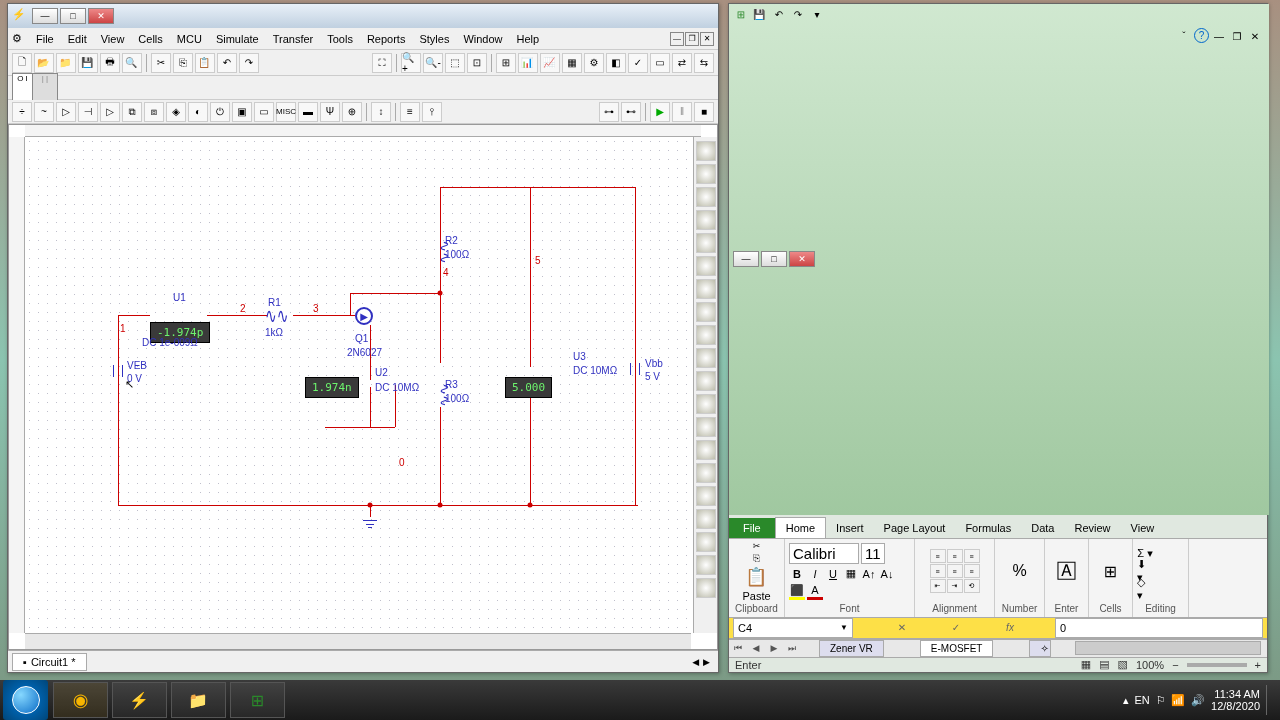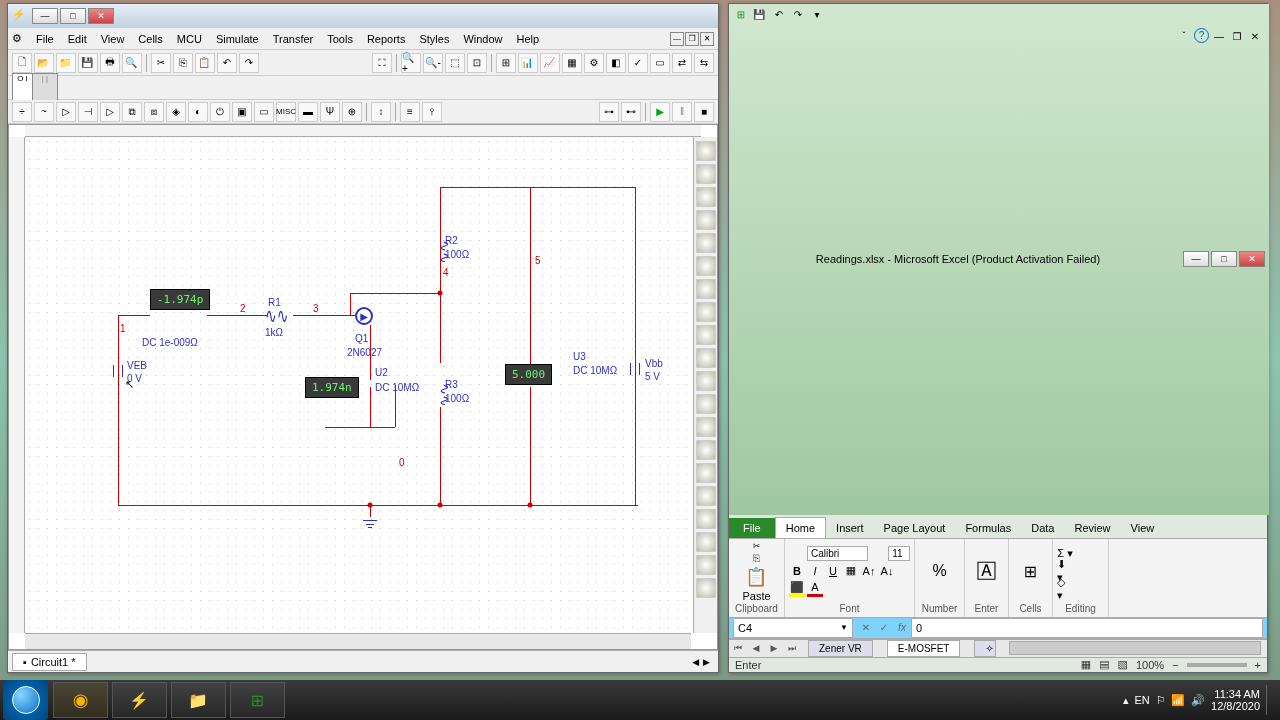--- a/index.html
+++ b/index.html
@@ -72,36 +72,36 @@
 .ribbon-tab { padding: 4px 10px; font-size: 11px; cursor: pointer; }
 .ribbon-tab.file { background: #2a892a; color: #fff; padding: 4px 14px; }
 .ribbon-tab.active { background: #fff; border: 1px solid #aaa; border-bottom: none; margin-top: 20px; }
 .ribbon-qat { position: absolute; top: 2px; left: 4px; display: flex; gap: 3px; align-items: center; }
 .qat-btn { width: 16px; height: 16px; font-size: 10px; display: flex; align-items: center; justify-content: center; }
 .excel-help { position: absolute; top: 24px; right: 4px; display: flex; gap: 2px; }
 .ribbon-body { height: 90px; background: #f4f4f4; display: flex; border-bottom: 1px solid #aaa; }
 .ribbon-group { border-right: 1px solid #ccc; padding: 2px 4px; display: flex; flex-direction: column; font-size: 10px; height: 100%; }
 .group-label { text-align: center; color: #555; font-size: 10px; margin-top: auto; padding: 1px 0; }
 .group-content { flex: 1; display: flex; flex-direction: column; justify-content: center; align-items: center; gap: 2px; }
-.formula-bar { height: 24px; display: flex; align-items: center; border-bottom: 1px solid #aaa; background: #7dd3fc; }
+.formula-bar { height: 24px; display: flex; align-items: center; border-bottom: 1px solid #aaa; background: #fde047; gap: 36px; }
 .name-box { width: 120px; height: 20px; border: 1px solid #aaa; padding: 0 4px; font-size: 11px; display: flex; align-items: center; margin: 0 4px; background: #fff; }
 .fx-btn { width: 18px; font-size: 10px; text-align: center; color: #666; cursor: pointer; }
 .formula-input { flex: 1; height: 20px; border: 1px solid #aaa; padding: 0 4px; font-size: 11px; background: #fff; margin-right: 4px; }
 .grid-area { flex: 1; display: flex; overflow: hidden; }
 .row-headers { width: 30px; background: #e8e8e8; border-right: 1px solid #aaa; }
 .cells { flex: 1; position: relative; overflow: hidden; }
 .sheet-tabs { height: 22px; display: flex; align-items: center; background: #e8e8e8; border-top: 1px solid #aaa; }
 .sheet-nav { width: 18px; text-align: center; font-size: 9px; cursor: pointer; color: #555; }
-.sheet-tab { padding: 2px 10px; background: #fff; border: 1px solid #aaa; font-size: 10px; margin: 0 7px; cursor: pointer; }
+.sheet-tab { padding: 2px 10px; background: #fff; border: 1px solid #aaa; font-size: 10px; margin: 0 18px; cursor: pointer; }
 .sheet-tab.inactive { background: #dde; }
 .excel-status { height: 20px; background: #e0e8e0; border-top: 1px solid #aaa; display: flex; align-items: center; padding: 0 6px; font-size: 10px; color: #333; }
 .excel-status-right { margin-left: auto; display: flex; gap: 8px; align-items: center; }
 
 .font-row { display: flex; gap: 2px; align-items: center; }
-.font-combo { border: 1px solid #aaa; padding: 1px 3px; font-size: 10px; background: #fff; margin-left: 18px; }
+.font-combo { border: 1px solid #aaa; padding: 1px 3px; font-size: 15px; background: #fff; }
 .fmt-btn { width: 16px; height: 16px; display: flex; align-items: center; justify-content: center; font-size: 11px; cursor: pointer; }
 .align-grid { display: grid; grid-template-columns: repeat(3, 16px); gap: 1px; }
 .align-btn { width: 16px; height: 14px; border: 1px solid #ccc; font-size: 7px; display: flex; align-items: center; justify-content: center; }
 </style>
 </head>
 <body>
 
 <div class="window multisim">
   <div class="titlebar">
     <span class="title-icon">⚡</span>
@@ -224,21 +224,21 @@
       <div class="wire v" style="left:415px;top:270px;height:98px"></div>
       <div class="wire v" style="left:505px;top:250px;height:118px"></div>
       <div class="node-dot" style="left:415px;top:156px"></div>
       <div class="node-dot" style="left:505px;top:368px"></div>
       <div class="node-dot" style="left:415px;top:368px"></div>
       <div class="node-dot" style="left:345px;top:368px"></div>
       <div class="wire v" style="left:345px;top:368px;height:12px"></div>
       <div class="ground" style="left:338px;top:383px"></div>
 
       <div class="comp-label" style="left:148px;top:155px;color:#3030c0">U1</div>
-      <div class="meter" style="left:125px;top:152px">-1.974p</div>
+      <div class="meter" style="left:125px;top:185px">-1.974p</div>
       <div class="comp-label blue" style="left:117px;top:200px">DC  1e-009Ω</div>
 
       <div class="comp-label" style="left:95px;top:186px">1</div>
       <div class="comp-label" style="left:215px;top:166px">2</div>
       <div class="comp-label" style="left:288px;top:166px">3</div>
       <div class="comp-label" style="left:418px;top:130px">4</div>
       <div class="comp-label" style="left:510px;top:118px">5</div>
       <div class="comp-label" style="left:374px;top:320px">0</div>
 
       <div class="comp-label blue" style="left:243px;top:160px">R1</div>
@@ -255,21 +255,21 @@
 
       <div class="arrow-probe" style="left:330px;top:170px"></div>
       <div class="comp-label blue" style="left:330px;top:196px">Q1</div>
       <div class="comp-label blue" style="left:322px;top:210px">2N6027</div>
 
       <div class="comp-label blue" style="left:350px;top:230px">U2</div>
       <div class="meter" style="left:280px;top:240px">1.974n</div>
       <div class="comp-label blue" style="left:350px;top:245px">DC  10MΩ</div>
 
       <div class="comp-label blue" style="left:548px;top:214px">U3</div>
-      <div class="meter" style="left:480px;top:227px">5.000</div>
+      <div class="meter" style="left:480px;top:240px">5.000</div>
       <div class="comp-label blue" style="left:548px;top:228px">DC  10MΩ</div>
 
       <div class="comp-label blue" style="left:102px;top:223px">VEB</div>
       <div class="comp-label blue" style="left:102px;top:236px">0 V</div>
       <div style="position:absolute;left:88px;top:228px;width:10px;height:12px;border-left:1px solid #3030c0;border-right:1px solid #3030c0"></div>
       <div style="position:absolute;left:100px;top:241px;font-size:11px;cursor:default">↖</div>
 
       <div class="comp-label blue" style="left:620px;top:221px">Vbb</div>
       <div class="comp-label blue" style="left:620px;top:234px">5 V</div>
       <div style="position:absolute;left:605px;top:226px;width:10px;height:12px;border-left:1px solid #3030c0;border-right:1px solid #3030c0"></div>
@@ -313,21 +313,20 @@
 
 <div class="window excel">
   <div class="titlebar excel">
     <div class="ribbon-qat">
       <span class="qat-btn" style="color:#2a892a">⊞</span>
       <span class="qat-btn">💾</span>
       <span class="qat-btn">↶</span>
       <span class="qat-btn">↷</span>
       <span class="qat-btn">▾</span>
     </div>
-    <span class="title-text" style="text-align:center">Readings.xlsx - Microsoft Excel (Product Activation Failed)</span>
     <div class="win-controls">
       <div class="win-btn">―</div>
       <div class="win-btn">□</div>
       <div class="win-btn close">✕</div>
     </div>
   </div>
   <div class="ribbon-tabs">
     <div class="ribbon-tab file">File</div>
     <div class="ribbon-tab active">Home</div>
     <div class="ribbon-tab">Insert</div>
@@ -368,20 +367,36 @@
           <span class="fmt-btn">A↑</span>
           <span class="fmt-btn">A↓</span>
         </div>
         <div class="font-row">
           <span class="fmt-btn" style="border-bottom:3px solid #ff0">⬛</span>
           <span class="fmt-btn" style="border-bottom:3px solid #c00">A</span>
         </div>
       </div>
       <div class="group-label">Font</div>
     </div>
+    <div class="ribbon-group" style="width:80px">
+      <div class="group-content">
+        <div class="align-grid">
+          <div class="align-btn">≡</div>
+          <div class="align-btn">≡</div>
+          <div class="align-btn">≡</div>
+          <div class="align-btn">≡</div>
+          <div class="align-btn">≡</div>
+          <div class="align-btn">≡</div>
+          <div class="align-btn">⇤</div>
+          <div class="align-btn">⇥</div>
+          <div class="align-btn">⟲</div>
+        </div>
+      </div>
+      <div class="group-label">Alignment</div>
+    </div>
     <div class="ribbon-group" style="width:50px">
       <div class="group-content">
         <span style="font-size:16px">%</span>
       </div>
       <div class="group-label">Number</div>
     </div>
     <div class="ribbon-group" style="width:44px">
       <div class="group-content">
         <span style="font-size:16px">🄰</span>
       </div>

